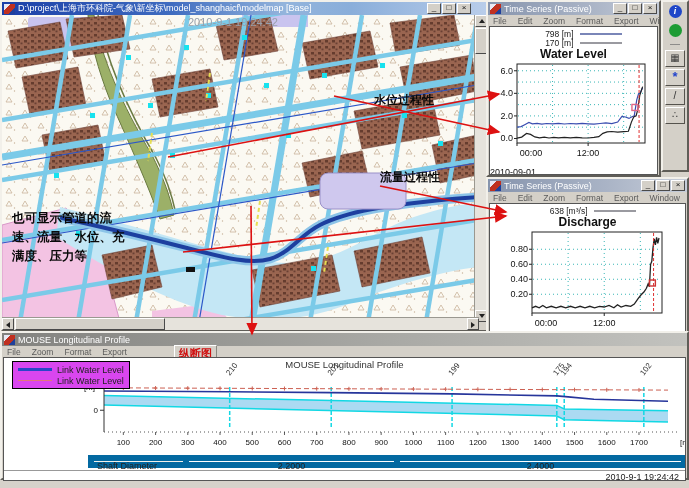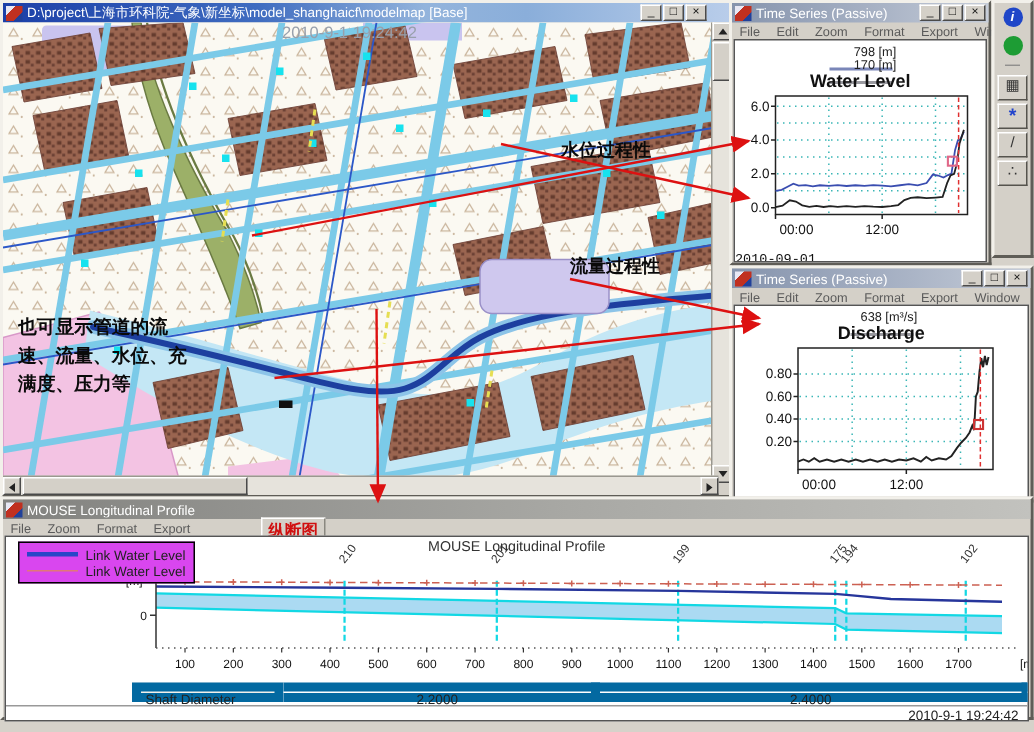--- a/index.html
+++ b/index.html
@@ -35,25 +35,25 @@
   .tri.up{left:2.5px;top:3px;border-left:3px solid transparent;border-right:3px solid transparent;border-bottom:4px solid #222;}
   .tri.down{left:2.5px;top:3px;border-left:3px solid transparent;border-right:3px solid transparent;border-top:4px solid #222;}
   .tri.left{left:3px;top:2.5px;border-top:3px solid transparent;border-bottom:3px solid transparent;border-right:4px solid #222;}
   .tri.right{left:3px;top:2.5px;border-top:3px solid transparent;border-bottom:3px solid transparent;border-left:4px solid #222;}
   .thumb{position:absolute;background:#d4d0c8;border:1px solid;border-color:#fff #4a4a4a #4a4a4a #fff;box-sizing:border-box;}
   
   #wl-window{left:486px;top:0;width:175px;height:177px;}
   #q-window{left:486px;top:177px;width:203px;height:158px;}
   .ts-content{margin:0 1px 1px 1px;height:calc(100% - 26px);}
   .legend-block{padding-top:2px;}
-  .lg-row{display:flex;align-items:center;gap:6px;height:9px;flex-direction:column;}
+  .lg-row{display:flex;justify-content:center;align-items:center;gap:6px;height:9px;}
   .lg-label{font-size:8.5px;color:#222;min-width:48px;text-align:right;white-space:nowrap;}
   .lg-line{width:42px;height:0;border-top-style:solid;}
   .chart-title{text-align:center;font-size:12px;font-weight:bold;color:#111;height:14px;}
-  .date-label{font-size:9px;color:#111;padding-left:0;margin-top:-2px;font-family:Liberation Mono, monospace;}
+  .date-label{font-size:9px;color:#111;padding-left:0;margin-top:-2px;}
   
   #toolbar{position:absolute;left:661px;top:0;width:28px;height:172px;background:#d4d0c8;
            border:2px solid;border-color:#f2f0ea #5f5d57 #5f5d57 #f2f0ea;box-sizing:border-box;
            display:flex;flex-direction:column;align-items:center;padding-top:2px;gap:2px;}
   .tool{width:20px;height:17px;background:#d4d0c8;border:1px solid;border-color:#fff #55534d #55534d #fff;
         box-sizing:border-box;font-size:10px;line-height:14px;text-align:center;color:#333;}
   .tool.round{border:none;background:none;}
   .disc{width:13px;height:13px;border-radius:50%;margin:1px auto;color:#fff;font-size:9px;line-height:13px;font-weight:bold;font-style:italic;}
   .disc.blue{background:#1f46c8;}
   .disc.green{background:#1d9c34;}

